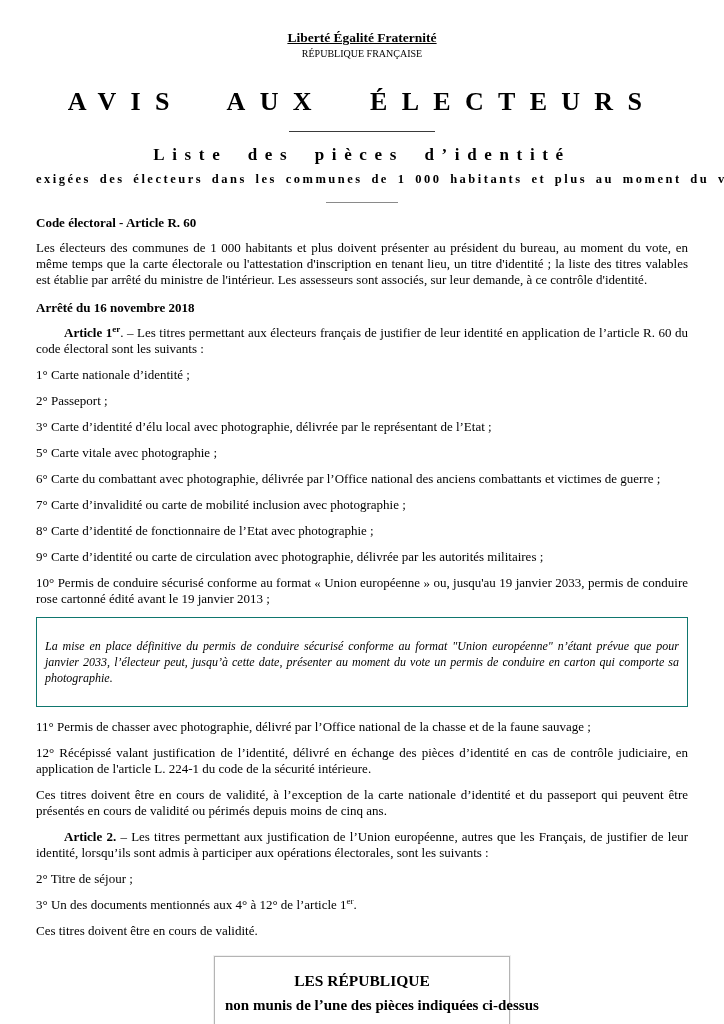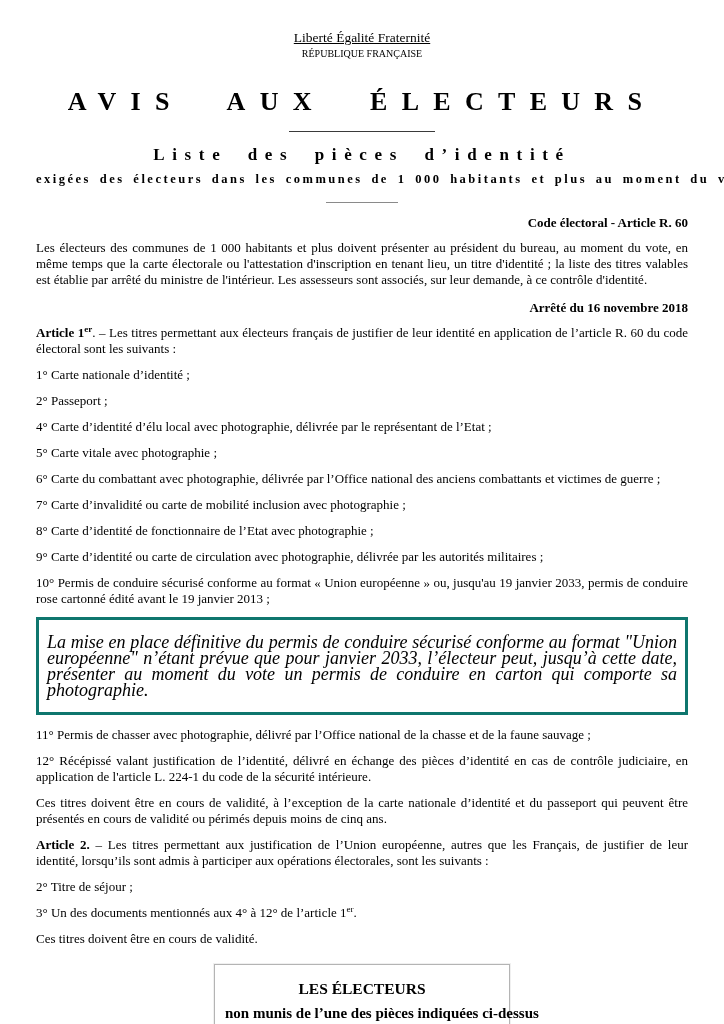--- a/index.html
+++ b/index.html
@@ -7,21 +7,21 @@
     width: 724px; height: 1024px;
     font-family: "Liberation Serif", "DejaVu Serif", serif;
     color: #000;
     overflow: hidden;
   }
   .page { padding: 30px 36px 0 36px; }
 
   .center { text-align: center; }
 
   .motto {
-    font-weight: normal; font-size: 13.5px; line-height: 16px;
+    font-weight: bold; font-size: 13.5px; line-height: 16px;
     text-decoration: underline;
   }
   .republic { font-weight: normal; font-size: 10px; line-height: 16px; }
 
   .main-title {
     font-weight: bold; font-size: 26px; line-height: 32px;
     letter-spacing: 0.55em; word-spacing: 0.9em;
     margin-top: 24px; white-space: nowrap;
   }
 
@@ -37,34 +37,34 @@
     margin-top: 12px; white-space: nowrap;
   }
   .subtitle2 {
     font-weight: bold; font-size: 12.5px; line-height: 16px;
     letter-spacing: 0.2em; word-spacing: 0.25em;
     margin-top: 5px; white-space: nowrap;
   }
 
   .sec-heading {
     font-weight: bold; font-size: 13px; line-height: 16px;
-    text-align: right; margin: 12px 0 9px 0;
+    text-align: left; margin: 12px 0 9px 0;
   }
 
   p.body {
     font-size: 13px; line-height: 16px;
     text-align: justify; margin: 0 0 10px 0;
   }
-  p.body b { font-weight: bold; }
+  p.body b { font-weight: bold; margin-left: 28px; }
   sup { font-size: 9px; line-height: 0; }
 
   .note-box {
-    border: 3px solid #0f766e;
-    padding: 14px 8px;
-    font-style: italic; font-size: 18px; line-height: 16px;
+    border: 1px solid #0f766e;
+    padding: 20px 8px;
+    font-style: italic; font-size: 12px; line-height: 16px;
     text-align: justify;
     margin: 2px 0 12px 0;
   }
 
   .warning-box {
     width: 274px; margin: 17px auto 0 auto;
     border: 1px solid #b4b4b4;
     box-shadow: 0 0 0 1px #f0f0f0;
     padding: 11px 10px 12px 10px;
     text-align: center; font-weight: bold;
@@ -90,21 +90,21 @@
   <div class="sec-heading">Code électoral - Article R. 60</div>
 
   <p class="body">Les électeurs des communes de 1 000 habitants et plus doivent présenter au président du bureau, au moment du vote, en même temps que la carte électorale ou l'attestation d'inscription en tenant lieu, un titre d'identité ; la liste des titres valables est établie par arrêté du ministre de l'intérieur. Les assesseurs sont associés, sur leur demande, à ce contrôle d'identité.</p>
 
   <div class="sec-heading">Arrêté du 16 novembre 2018</div>
 
   <p class="body"><b><span>Article 1</span><sup>er</sup></b><span>. – Les titres permettant aux électeurs français de justifier de leur identité en application de l’article R. 60 du code électoral sont les suivants :</span></p>
 
   <p class="body">1° Carte nationale d’identité ;</p>
   <p class="body">2° Passeport ;</p>
-  <p class="body">4° Carte d’identité d’élu local avec photographie, délivrée par le représentant de l’Etat ;</p>
+  <p class="body">3° Carte d’identité d’élu local avec photographie, délivrée par le représentant de l’Etat ;</p>
   <p class="body">5° Carte vitale avec photographie ;</p>
   <p class="body">6° Carte du combattant avec photographie, délivrée par l’Office national des anciens combattants et victimes de guerre ;</p>
   <p class="body">7° Carte d’invalidité ou carte de mobilité inclusion avec photographie ;</p>
   <p class="body">8° Carte d’identité de fonctionnaire de l’Etat avec photographie ;</p>
   <p class="body">9° Carte d’identité ou carte de circulation avec photographie, délivrée par les autorités militaires ;</p>
   <p class="body">10° Permis de conduire sécurisé conforme au format « Union européenne » ou, jusqu'au 19 janvier 2033, permis de conduire rose cartonné édité avant le 19 janvier 2013 ;</p>
 
   <div class="note-box">La mise en place définitive du permis de conduire sécurisé conforme au format "Union européenne" n’étant prévue que pour janvier 2033, l’électeur peut, jusqu’à cette date, présenter au moment du vote un permis de conduire en carton qui comporte sa photographie.</div>
 
   <p class="body">11° Permis de chasser avec photographie, délivré par l’Office national de la chasse et de la faune sauvage ;</p>
@@ -113,18 +113,18 @@
   <p class="body">Ces titres doivent être en cours de validité, à l’exception de la carte nationale d’identité et du passeport qui peuvent être présentés en cours de validité ou périmés depuis moins de cinq ans.</p>
 
   <p class="body"><b><span>Article 2.</span></b><span> – Les titres permettant aux justification de l’Union européenne, autres que les Français, de justifier de leur identité, lorsqu’ils sont admis à participer aux opérations électorales, sont les suivants :</span></p>
 
   <p class="body">2° Titre de séjour ;</p>
   <p class="body"><span>3° Un des documents mentionnés aux 4° à 12° de l’article 1</span><sup>er</sup><span>.</span></p>
 
   <p class="body">Ces titres doivent être en cours de validité.</p>
 
   <div class="warning-box">
-    <div class="w1">LES ÉLECTEURS</div>
+    <div class="w1">LES RÉPUBLIQUE</div>
     <div class="w2">non munis de l’une des pièces indiquées ci-dessus</div>
 
   </div>
 
 </div>
 
 </body></html>

